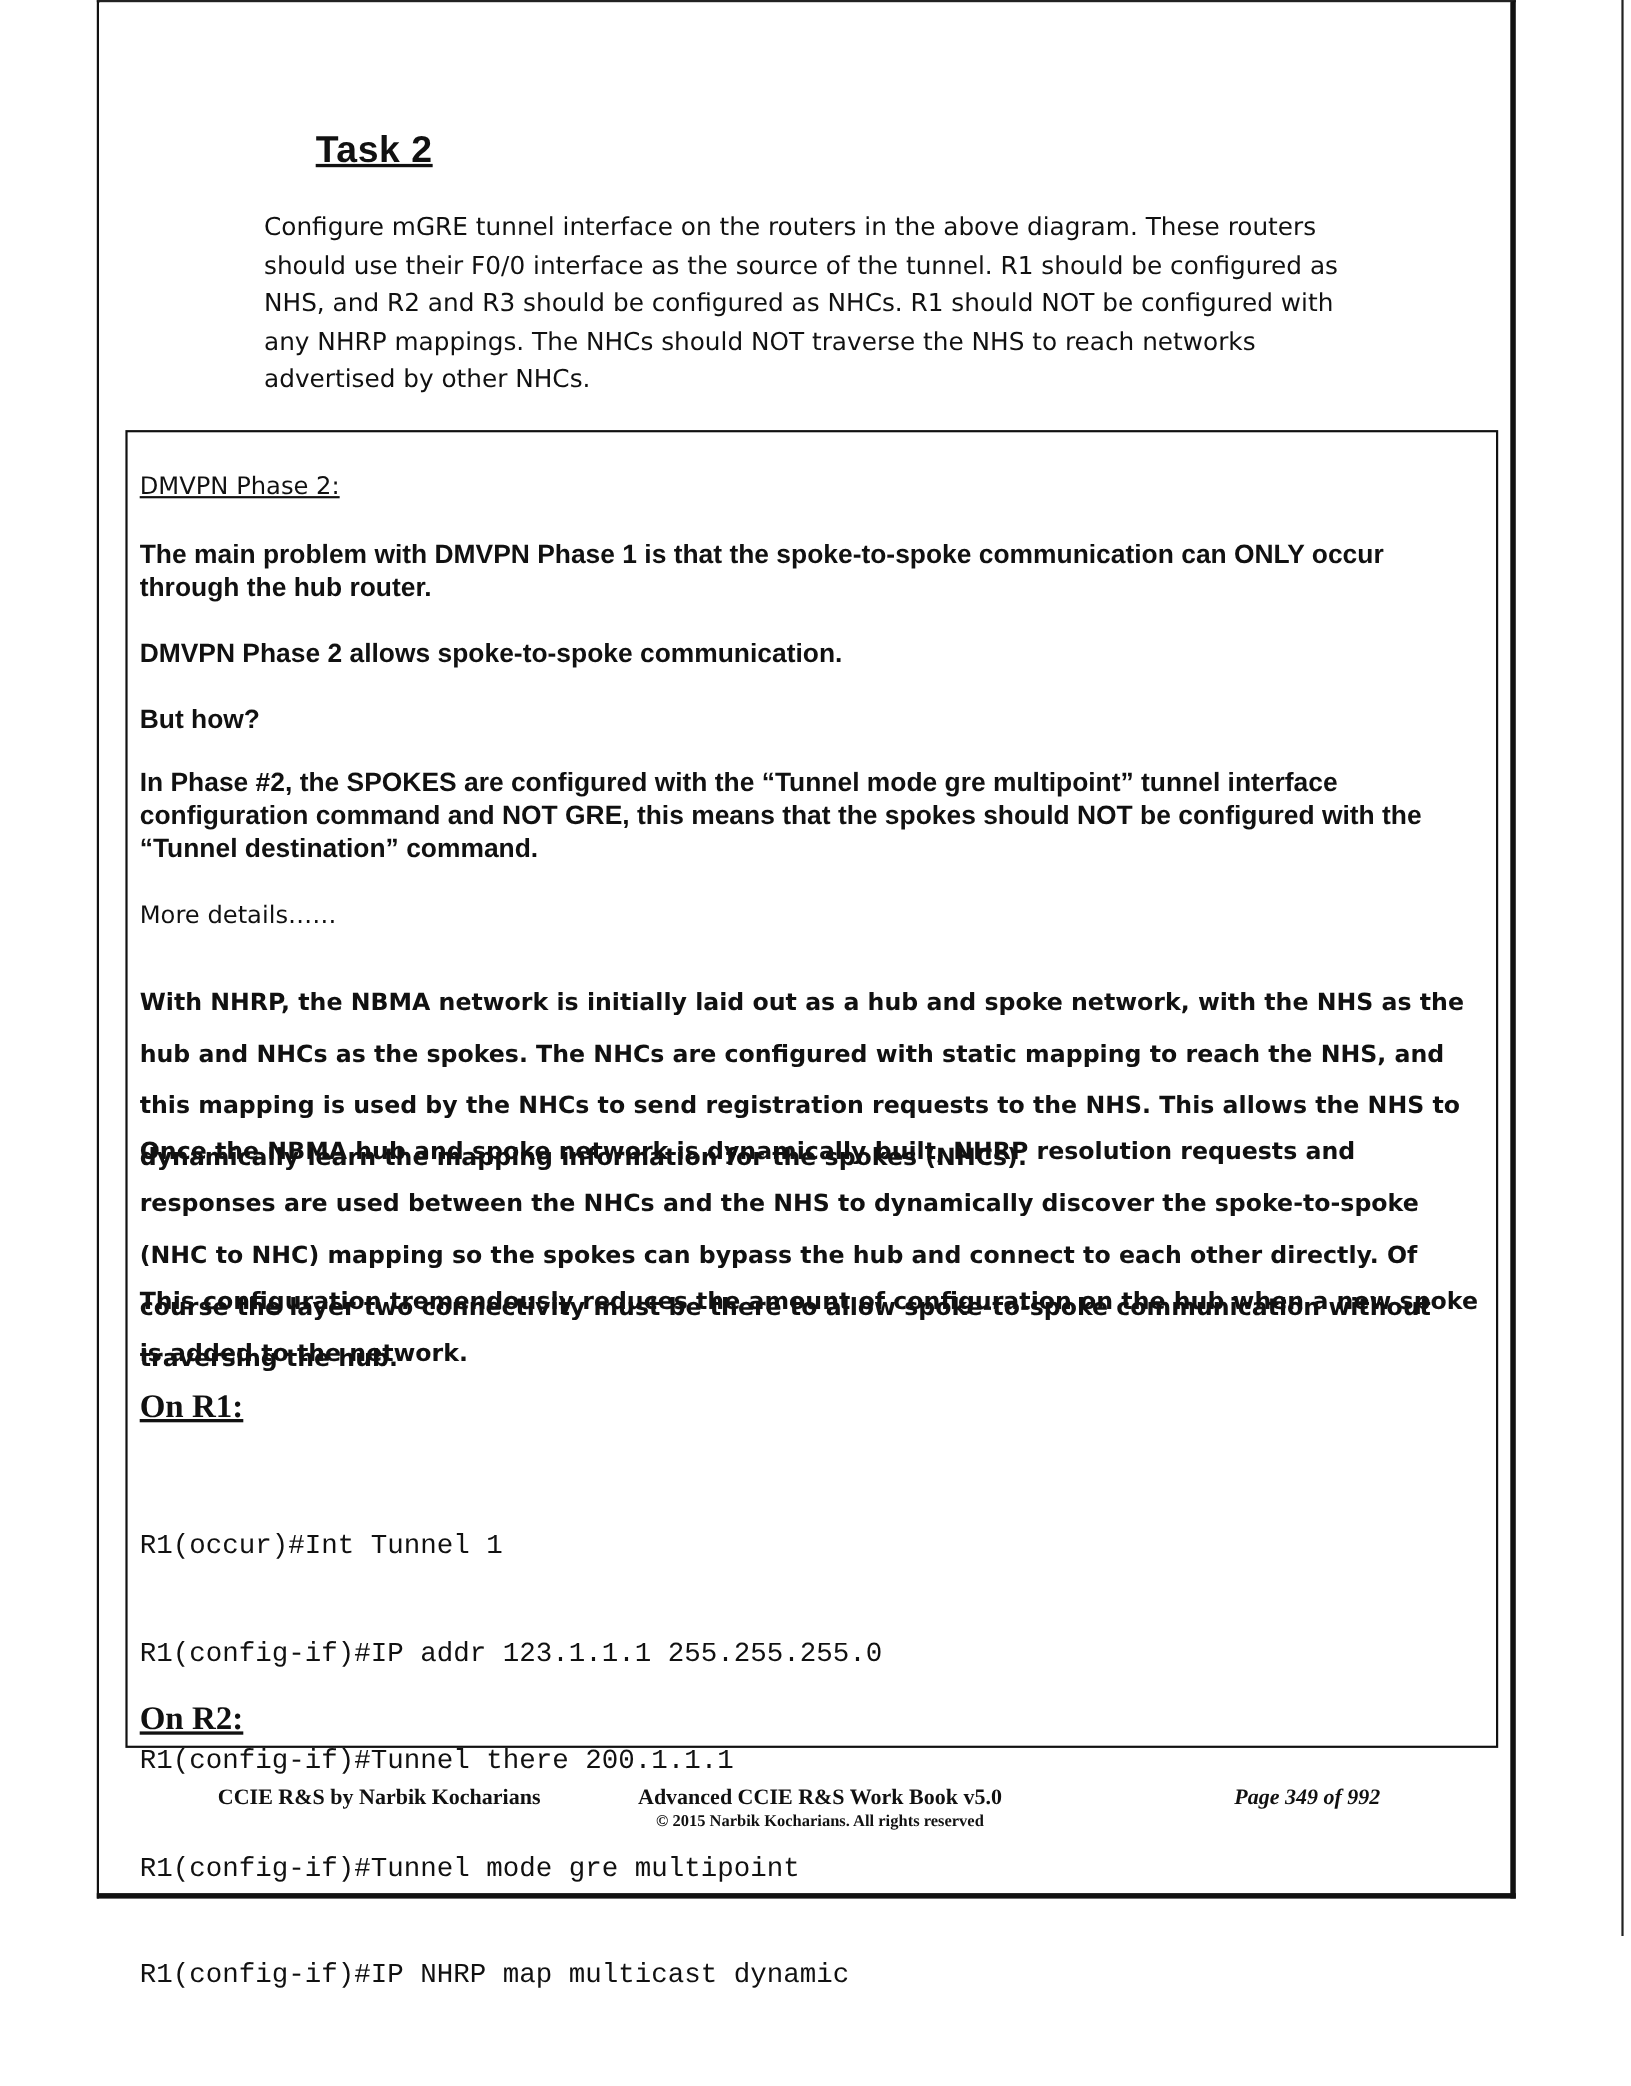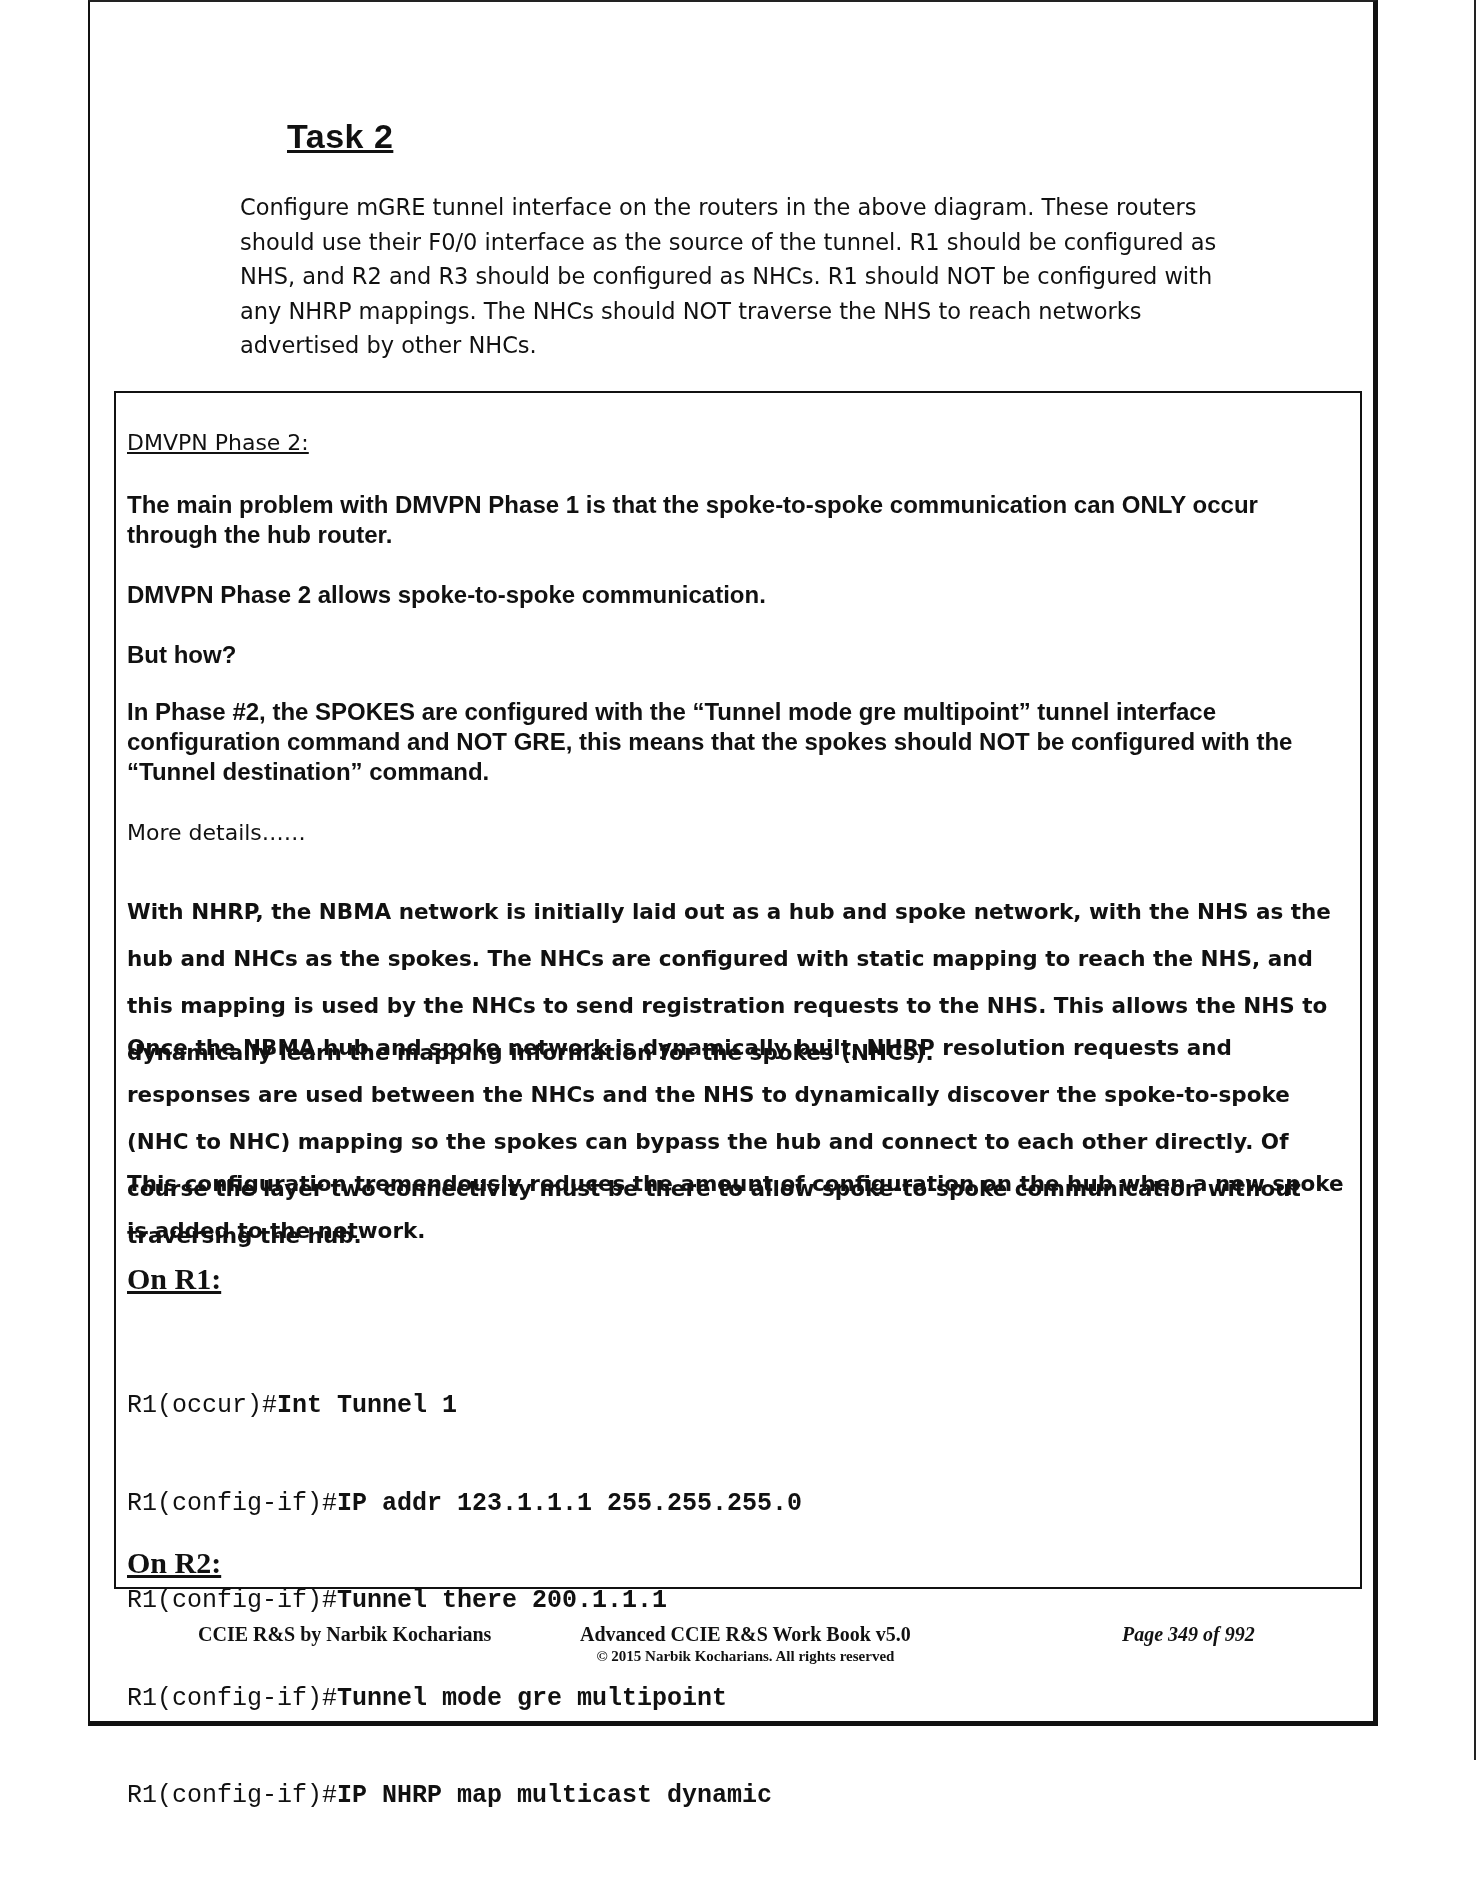--- a/index.html
+++ b/index.html
@@ -7,21 +7,21 @@
   .page-frame { position:absolute; left:88px; top:0; width:1290px; height:1726px; border-left:2px solid #111; border-right:5px solid #111; border-bottom:5px solid #111; border-top:2px solid #222; box-sizing:border-box; }
   .right-edge { position:absolute; left:1474px; top:0; width:2px; height:1760px; background:#222; }
   .task-title { position:absolute; left:240px; top:117px; font-family:"Liberation Sans", sans-serif; font-weight:bold; font-size:34px; text-decoration:underline; letter-spacing:0.5px;margin-left:47px; }
   .task-desc { position:absolute; left:240px; top:190px; width:980px; font-family:"DejaVu Sans", sans-serif; font-size:22.5px; line-height:34.5px; }
   .box { position:absolute; left:114px; top:391px; width:1248px; height:1198px; border:2px solid #111; box-sizing:border-box; }
   .sec-head { position:absolute; left:127px; top:430px; font-family:"DejaVu Sans", sans-serif; font-size:22px; text-decoration:underline; }
   .bold-para { position:absolute; left:127px; width:1220px; font-family:"Liberation Sans", sans-serif; font-weight:bold; font-size:24px; line-height:30px; }
   .body-para { position:absolute; left:127px; width:1225px; font-family:"DejaVu Sans", sans-serif; font-weight:bold; font-size:21.5px; line-height:47px; }
   .router-head { position:absolute; left:127px; font-family:"Liberation Serif", serif; font-weight:bold; font-size:30px; text-decoration:underline; }
   .cli { position:absolute; left:127px; top:1325px; font-family:"Liberation Mono", monospace; font-size:25px; line-height:32.5px; white-space:pre; }
-  .cli .cmd { font-weight:bold; }
+  .cli .cmd { font-weight:normal; }
   .footer-left { position:absolute; left:198px; top:1623px; font-family:"Liberation Serif", serif; font-weight:bold; font-size:20px; }
   .footer-mid { position:absolute; left:580px; top:1623px; font-family:"Liberation Serif", serif; font-weight:bold; font-size:20px; text-align:center; }
   .footer-mid .copy { font-size:15px; display:block; margin-top:2px; }
   .footer-right { position:absolute; left:1122px; top:1623px; font-family:"Liberation Serif", serif; font-weight:bold; font-style:italic; font-size:20px; }
 </style>
 </head>
 <body>
 
 <div class="page-frame"></div>
 <div class="right-edge"></div>

